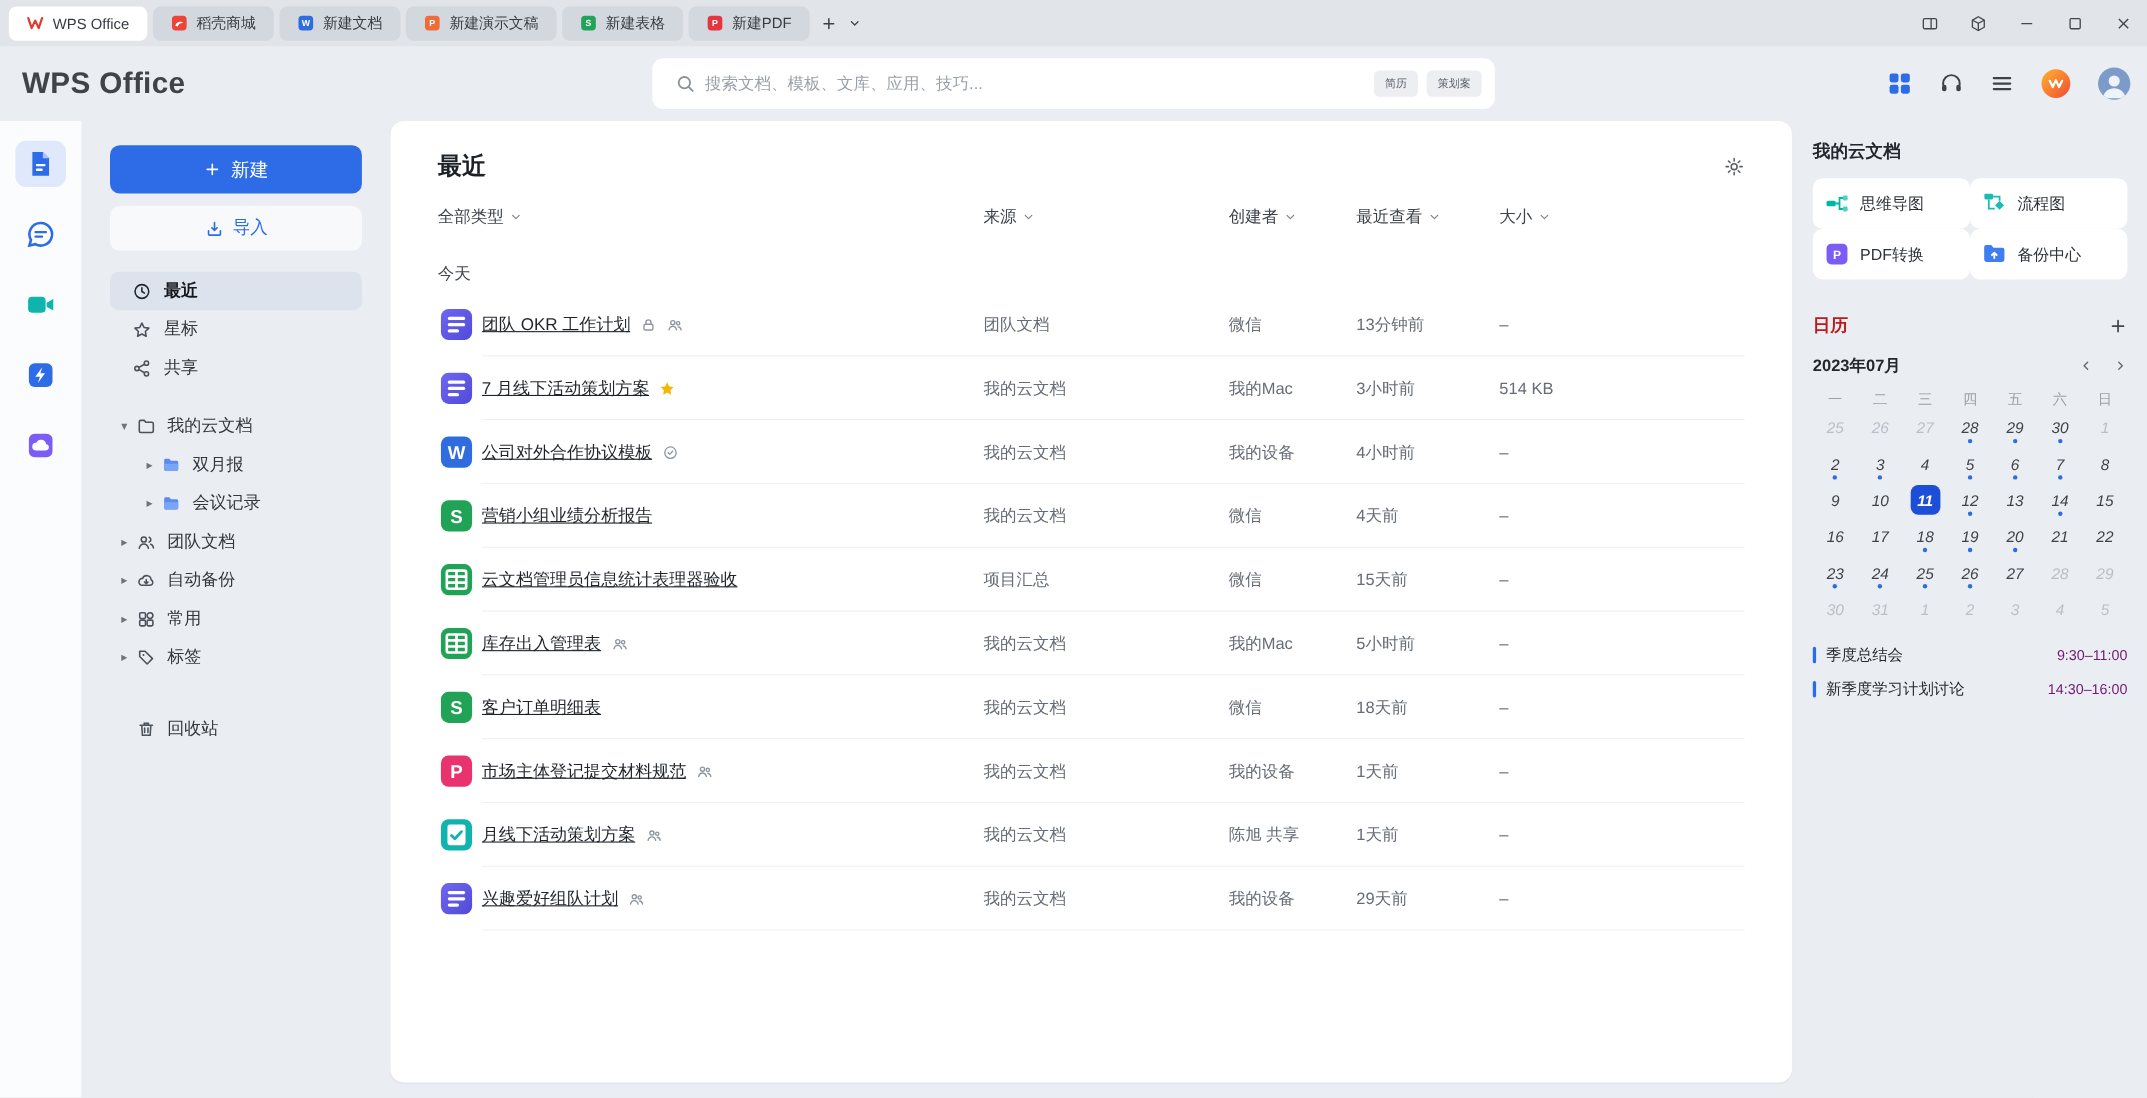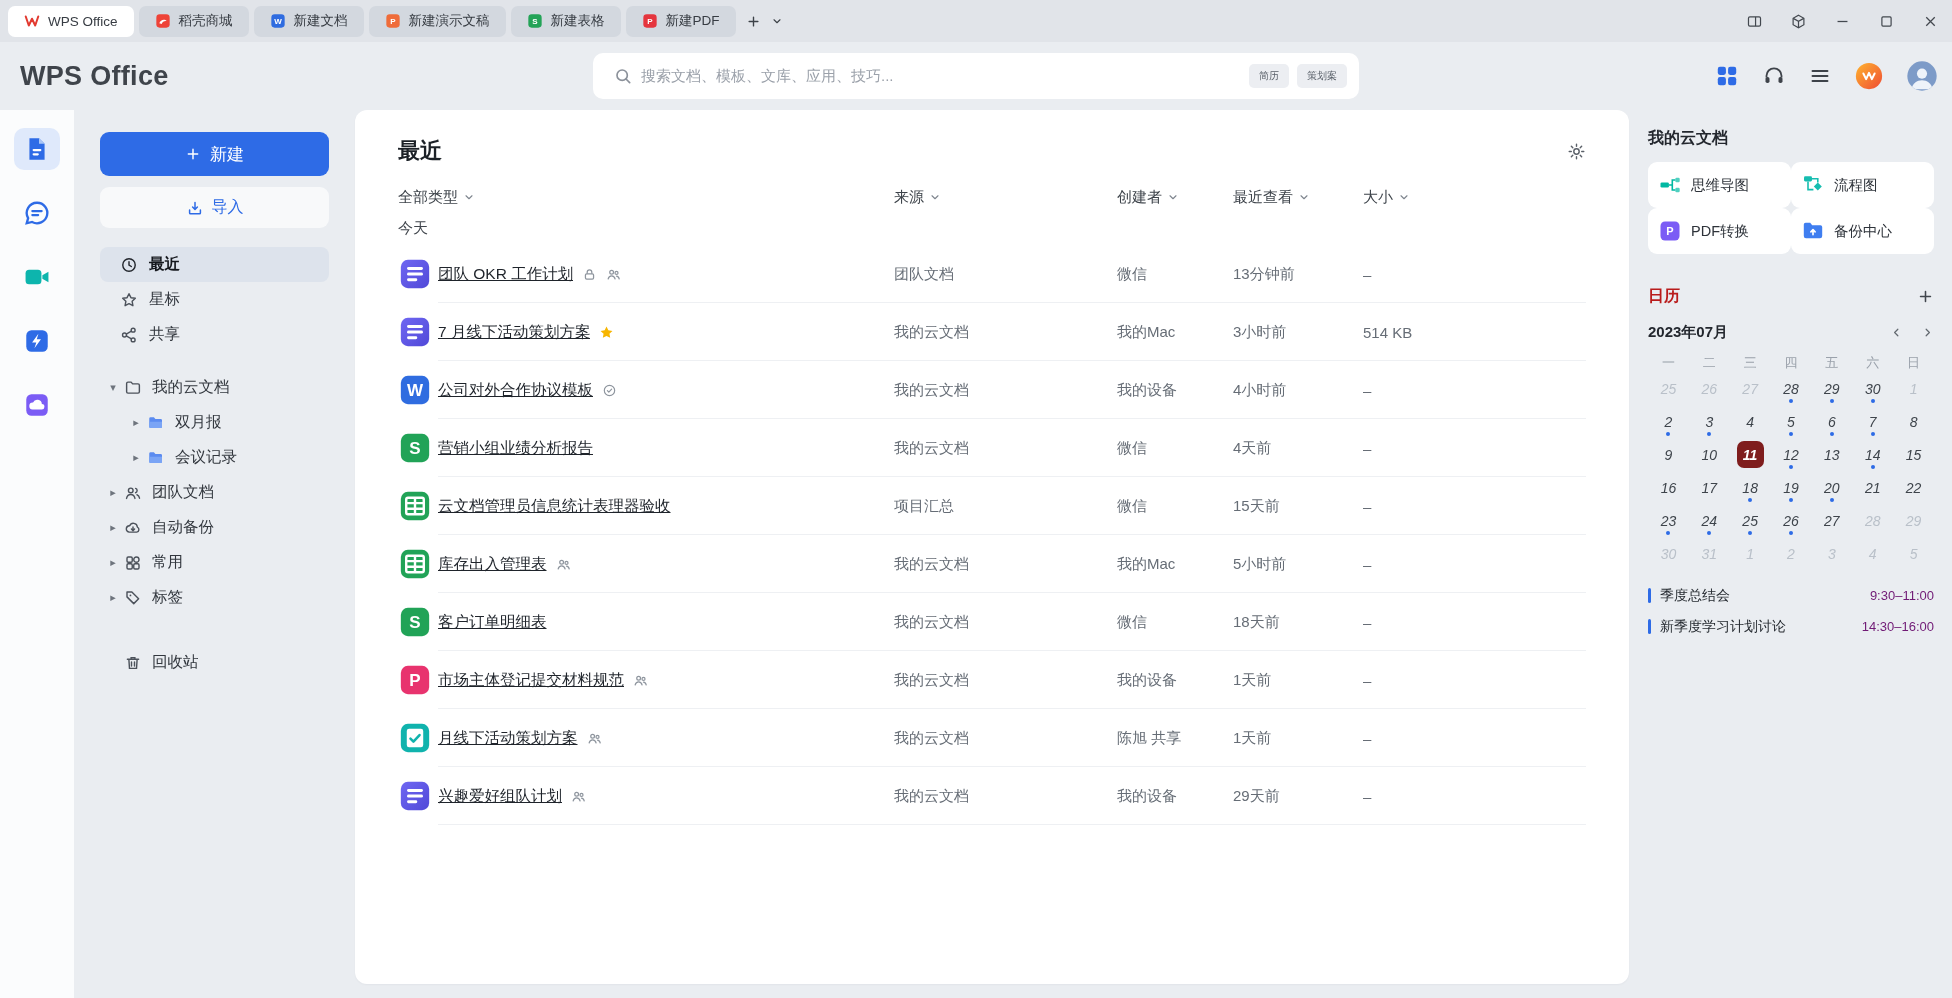--- a/index.html
+++ b/index.html
@@ -72,21 +72,21 @@
   .main-head{display:flex;justify-content:space-between;align-items:center;height:30px;}
   .main-title{font-size:22px;font-weight:700;color:#1c2127;}
   .gear{display:inline-flex;cursor:pointer;}
   .gear svg{width:19px;height:19px;}
   .grid-cols{display:grid;grid-template-columns:40px 456px 223px 116px 130px 1fr;align-items:center;}
   .filter-row{margin-top:16px;height:30px;font-size:15px;color:#3d434a;}
   .fcell{display:flex;align-items:center;gap:5px;cursor:pointer;}
   .fcell.first{grid-column:1 / 3;}
   .chev{display:inline-flex;color:#7e858e;}
   .chev svg{width:12px;height:12px;}
-  .section-label{margin-top:7px;height:20px;font-size:15px;color:#41464d;}
+  .section-label{margin-top:28px;height:20px;font-size:15px;color:#41464d;}
   .file-list{margin-top:6px;}
   .frow{height:58px;position:relative;cursor:pointer;}
   .frow::after{content:"";position:absolute;left:40px;right:0;bottom:0;border-bottom:1px solid #eef0f3;}
   .ficell{display:flex;align-items:center;}
   .ficon{width:34px;height:34px;display:inline-flex;}
   .ficon svg{width:34px;height:34px;}
   .fname{display:flex;align-items:center;gap:9px;min-width:0;padding-right:24px;font-size:15.5px;color:#1f242b;}
   .fntext{white-space:nowrap;overflow:hidden;text-overflow:ellipsis;text-decoration:underline;}
   .badge{display:inline-flex;color:#8e959e;flex:none;}
   .badge svg{width:15px;height:15px;}
@@ -102,21 +102,21 @@
   .calplus{display:inline-flex;cursor:pointer;color:#41464d;}
   .calplus svg{width:17px;height:17px;}
   .month-row{margin-top:16px;display:flex;justify-content:space-between;align-items:center;font-size:15px;font-weight:600;color:#23272e;}
   .mnav{display:flex;gap:18px;color:#62686f;}
   .mbtn{display:inline-flex;cursor:pointer;}
   .mbtn svg{width:13px;height:13px;}
   .weekdays{margin-top:12px;display:grid;grid-template-columns:repeat(7,1fr);font-size:13px;color:#9aa1ab;text-align:center;}
   .days{display:grid;grid-template-columns:repeat(7,1fr);}
   .day{height:33px;display:flex;align-items:center;justify-content:center;font-size:14px;color:#3e444b;position:relative;cursor:pointer;font-style:italic;}
   .day.muted{color:#b9c0c9;}
-  .day.sel .dnum{background:#7f1d1d;color:#fff;width:27px;height:27px;border-radius:7px;display:flex;align-items:center;justify-content:center;font-weight:600;}
+  .day.sel .dnum{background:#1d4ed8;color:#fff;width:27px;height:27px;border-radius:7px;display:flex;align-items:center;justify-content:center;font-weight:600;}
   .dot{position:absolute;bottom:2px;left:50%;transform:translateX(-50%);width:4px;height:4px;border-radius:50%;background:#2e6be6;}
   .events{margin-top:10px;}
   .event{height:31px;display:flex;align-items:center;gap:9px;cursor:pointer;}
   .ebar{width:3px;height:15px;background:#2e6be6;border-radius:2px;flex:none;}
   .etitle{font-size:14px;color:#262b31;flex:1;white-space:nowrap;overflow:hidden;}
   .etime{font-size:13px;color:#701a75;white-space:nowrap;}
   .ic{display:inline-flex;align-items:center;justify-content:center;}
   .ic svg{display:block;}
 </style>
 </head>

